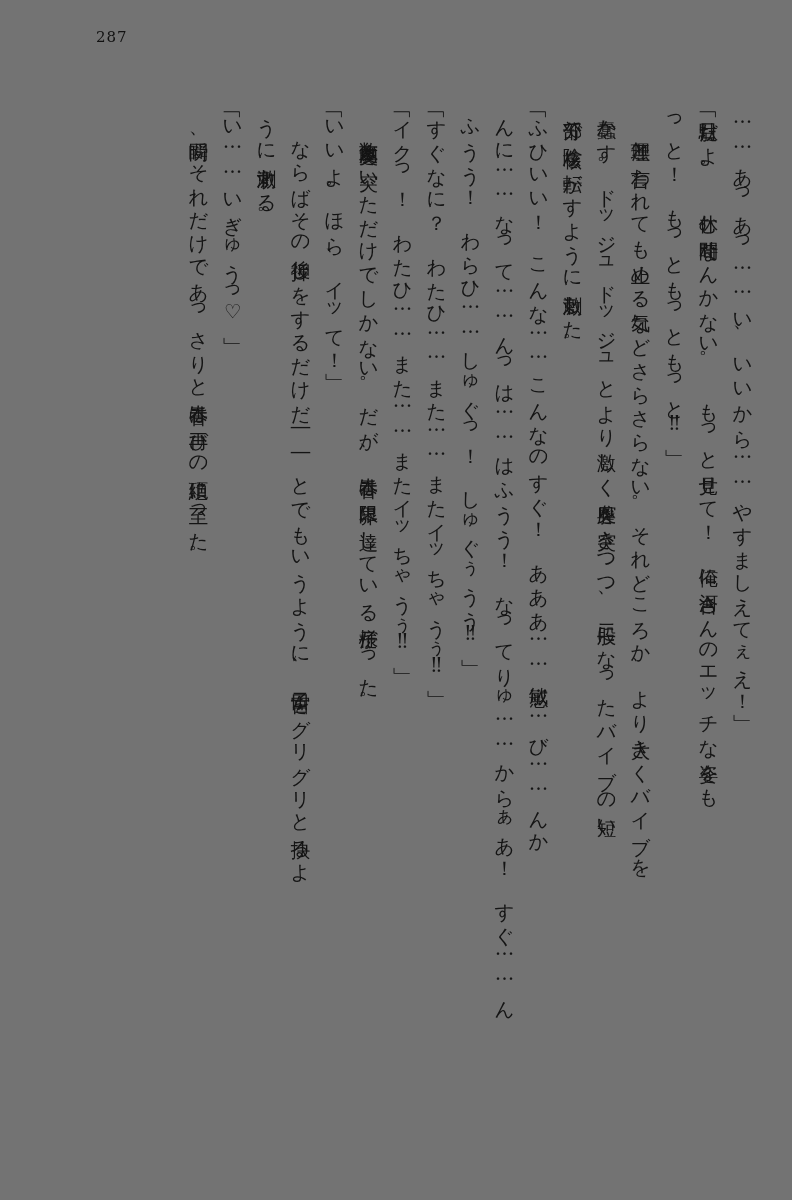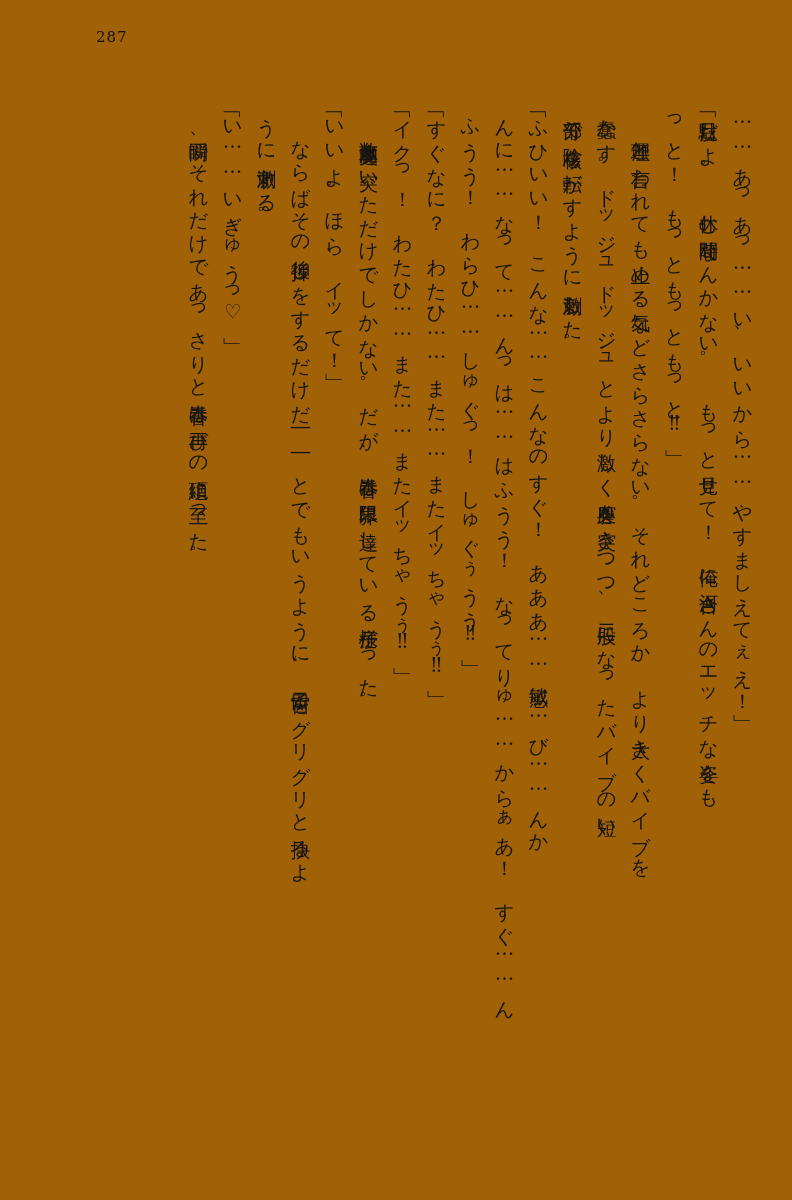--- a/index.html
+++ b/index.html
@@ -11,21 +11,21 @@
     width: 792px;
     height: 1200px;
     position: relative;
     font-family: "DejaVu Serif", "Liberation Serif", serif;
     color: #1a1a1a;
     overflow: hidden;
   }
   .page {
     position: absolute;
     inset: 0;
-    background: #a16207;
+    background: #737373;
   }
   .page-number {
     position: absolute;
     top: 28px;
     left: 96px;
     font-size: 15px;
     letter-spacing: 1px;
     color: #111;
     font-family: "DejaVu Serif", "Liberation Serif", serif;
   }

